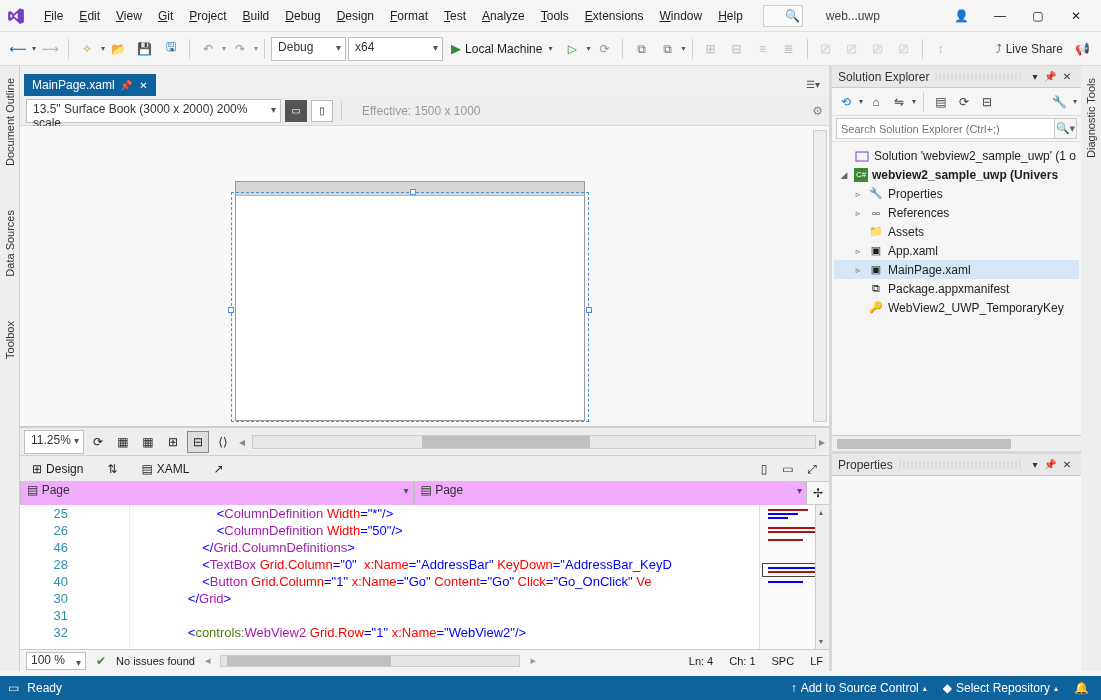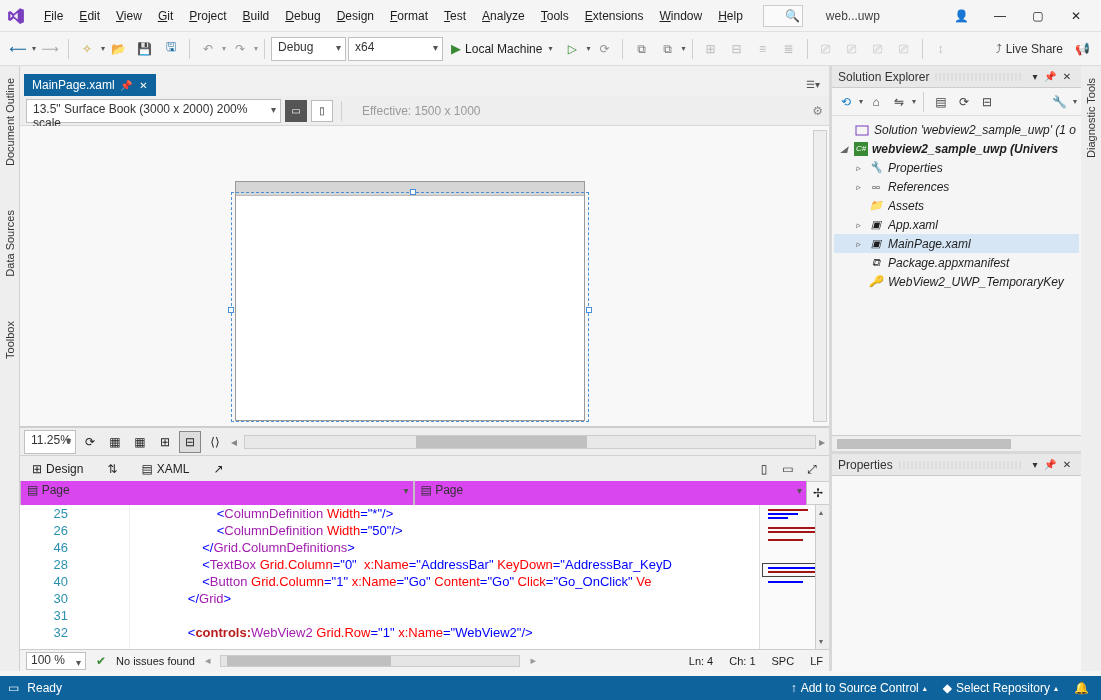--- a/index.html
+++ b/index.html
@@ -37,42 +37,42 @@
 .smallbtn.active { background:#555; color:#fff; border-color:#555; }
 .effective { color:#9a9a9a; margin-left:12px; font-size:12px; }
 
 .canvas { flex:1; background:#f8f8f8; position:relative; overflow:hidden; border-bottom:1px solid #ccc; }
 .artboard { position:absolute; left:215px; top:55px; width:350px; height:240px; border:1px solid #999; background:#fff; }
 .artboard .winchrome { height:14px; background:#d5d5d5; border-bottom:1px solid #bbb; }
 .selouter { position:absolute; left:211px; top:66px; width:358px; height:230px; border:1px dashed #4a90d9; }
 .handle { position:absolute; width:6px; height:6px; background:#fff; border:1px solid #4a90d9; }
 
 .zoomrow { height:28px; background:#eee; display:flex; align-items:center; gap:3px; padding:0 4px; border-top:1px solid #d0d0d0; }
-.zoomrow .combo { width:52px; }
+.zoomrow .combo { width:60px; }
 .ztbn { width:22px; height:22px; display:flex; align-items:center; justify-content:center; cursor:pointer; border:1px solid transparent; }
 .ztbn.on { border:1px solid #888; background:#ddd; }
 .hscroll { flex:1; height:14px; background:#e8e8e8; border:1px solid #ccc; position:relative; margin-left:4px; }
 .hscroll .thumb { position:absolute; left:30%; width:30%; height:100%; background:#c0c0c0; }
 
 .splitrow { height:26px; background:#eee; display:flex; align-items:center; gap:12px; padding:0 6px; border-top:1px solid #d0d0d0; }
 .splittab { display:flex; align-items:center; gap:4px; padding:2px 6px; cursor:pointer; font-size:12px; }
 .splittab .swap { font-size:12px; }
 .splitrow .rbtns { margin-left:auto; display:flex; gap:2px; }
 
 .pagebar { height:24px; background:#f5f5f5; display:flex; align-items:center; border-top:1px solid #ccc; border-bottom:1px solid #ccc; }
-.pagebar .combo { flex:1; border-top:none; border-bottom:none; background:#d946ef; }
+.pagebar .combo { flex:1; border-top:none; border-bottom:none; background:#f0abfc; }
 
 .codearea { height:144px; display:flex; background:#fff; position:relative; }
 .gutter { width:62px; background:#fff; border-right:0; text-align:right; padding-right:14px; color:#2b91af; font-family:Consolas,monospace; font-size:13px; line-height:17px; padding-top:0; }
 .codelines { flex:1; font-family:Consolas,monospace; font-size:13px; line-height:17px; white-space:pre; overflow:hidden; }
 .codelines .l { height:17px; }
 .tag { color:#a21caf; }
 .attr { color:#ff0000; }
 .deftxt { color:#0000ff; }
-.pre { color:#b91c1c;font-weight:bold; }
+.pre { color:#4d7c0f; }
 .minimap { width:70px; background:#fafafa; border-left:1px solid #ddd; position:relative; }
 .minimap .blk { position:absolute; height:2px; background:#a31515; left:8px; }
 .minimap .cursorrect { position:absolute; left:2px; right:2px; top:58px; height:14px; border:1px solid #444; }
 
 .codestatus { height:22px; background:#f3f3f3; display:flex; align-items:center; padding:0 6px; gap:10px; border-top:1px solid #ccc; font-size:11px; }
 .codestatus .combo { width:60px; height:18px; padding:0 0 0 4px; }
 .okicon { color:#388a34; font-size:12px; }
 .codestatus .rside { margin-left:auto; display:flex; gap:16px; }
 
 .bottabs { height:24px; background:#eee; display:flex; gap:12px; padding:3px 12px; border-top:1px solid #ccc; font-size:12px; }
@@ -80,21 +80,21 @@
 
 .rightpane { width:252px; display:flex; flex-direction:column; border-left:3px solid #d8d8d8; }
 .panelhead { height:22px; background:#e8e8e8; display:flex; align-items:center; padding:0 6px; font-size:12px; color:#333; border-bottom:1px solid #ccc; }
 .panelhead .fill { flex:1; background:repeating-linear-gradient(90deg,#ddd,#ddd 2px,transparent 2px,transparent 4px); height:8px; margin:0 6px; }
 .panelhead .hbtn { width:16px; height:16px; display:flex; align-items:center; justify-content:center; cursor:pointer; font-size:10px; }
 .setoolbar { height:28px; display:flex; align-items:center; gap:3px; padding:0 4px; border-bottom:1px solid #ddd; }
 .setbtn { width:20px; height:20px; display:flex; align-items:center; justify-content:center; cursor:pointer; color:#444; font-size:12px; }
 .sesearch { height:26px; padding:2px 4px; display:flex; border-bottom:1px solid #ddd; }
 .sesearch input { flex:1; border:1px solid #ccc; padding:2px 4px; font-size:11px; color:#888; }
 .sesearch .sbtn { width:22px; border:1px solid #ccc; border-left:none; display:flex; align-items:center; justify-content:center; color:#666; font-size:11px; }
-.tree { flex:1; padding:4px 2px; font-size:12px; overflow:hidden;font-style:italic; }
+.tree { flex:1; padding:4px 2px; font-size:12px; overflow:hidden; }
 .trow { display:flex; align-items:center; height:19px; gap:4px; cursor:pointer; padding-left:4px; }
 .trow.sel { background:#d6e6f5; }
 .exp { width:12px; color:#666; font-size:9px; text-align:center; }
 .ticon { width:16px; height:16px; display:flex; align-items:center; justify-content:center; font-size:11px; }
 .tlabel { flex:1; white-space:nowrap; overflow:hidden; }
 .bold { font-weight:600; }
 .sehscroll { height:16px; background:#eee; border-top:1px solid #ccc; position:relative; }
 .sehscroll .t2 { position:absolute; left:2%; width:70%; height:10px; top:3px; background:#c0c0c0; }
 
 .propspanel { height:220px; border-top:3px solid #d8d8d8; }
@@ -343,20 +343,24 @@
       <div class="setbtn">⇋</div>
       <span style="font-size:8px;color:#555">▾</span>
       <div class="sep"></div>
       <div class="setbtn">▤</div>
       <div class="setbtn">⟳</div>
       <div class="setbtn">⊟</div>
       <div style="flex:1"></div>
       <div class="setbtn">🔧</div>
       <span style="font-size:8px;color:#555">▾</span>
     </div>
+    <div class="sesearch">
+      <input placeholder="Search Solution Explorer (Ctrl+;)" style="">
+      <div class="sbtn">🔍▾</div>
+    </div>
     <div class="tree" id="setree">
         <div class="trow" style="padding-left: 4px;">
           <span class="exp"></span>
           <span class="ticon">
             <svg width="14" height="14">
               <rect x="1" y="3" width="12" height="9" fill="none" stroke="#7a3fbf"></rect>
             </svg>
           </span>
           <span class="tlabel">Solution 'webview2_sample_uwp' (1 o</span>
         </div>

